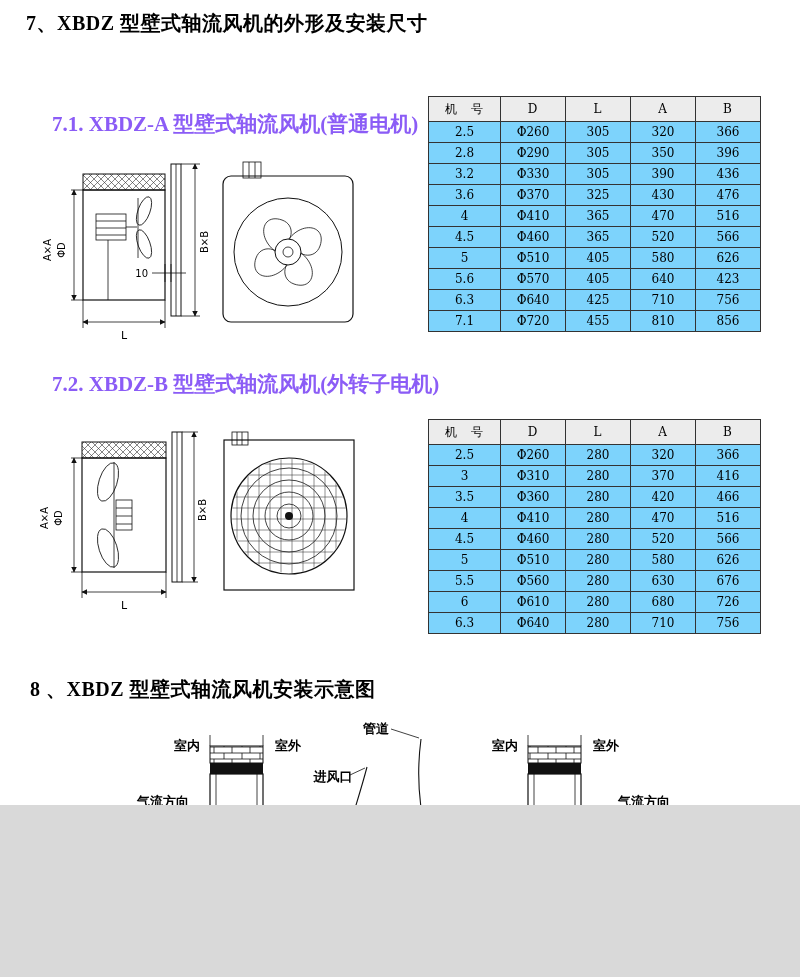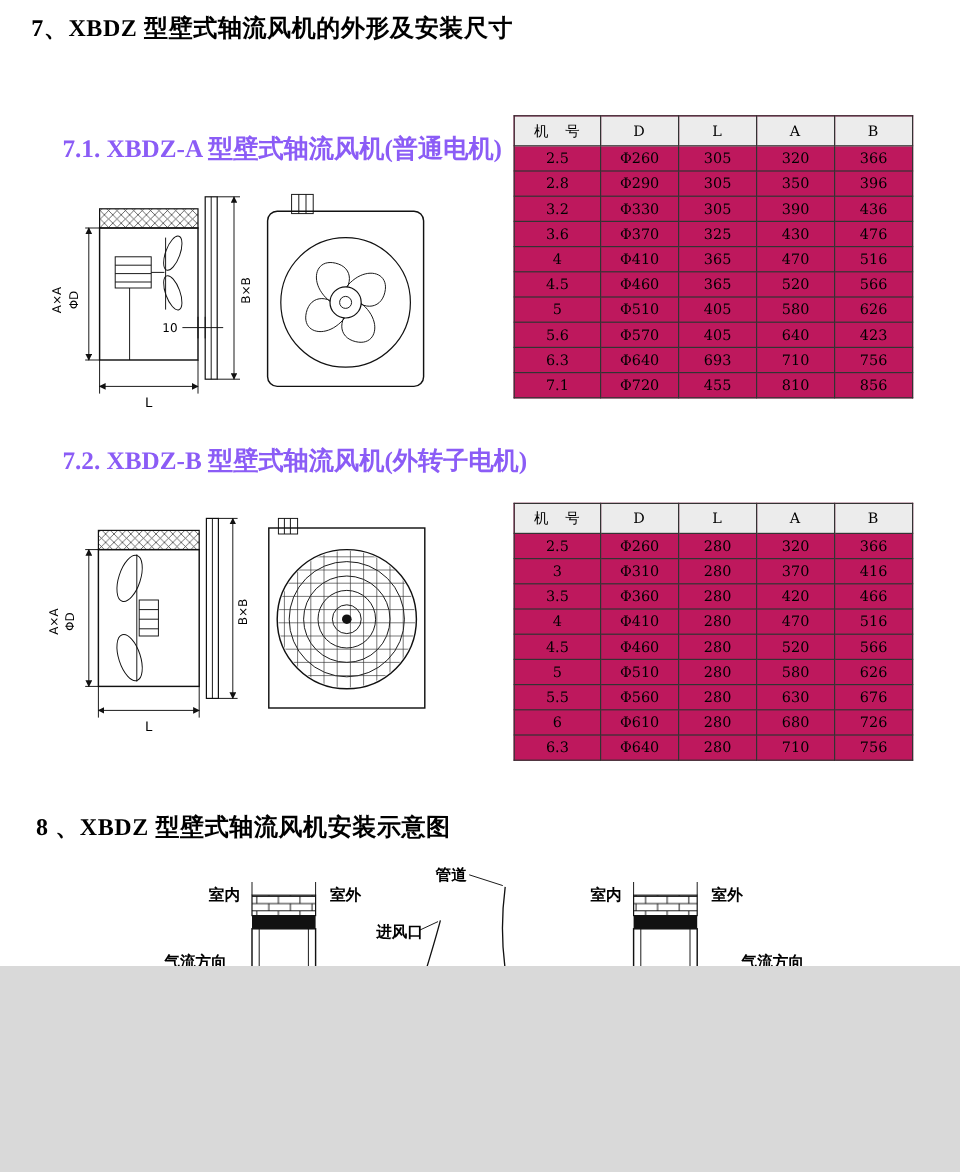--- a/index.html
+++ b/index.html
@@ -2,21 +2,21 @@
 <html><head>
 <meta charset="utf-8">
 <style>
   * { margin:0; padding:0; box-sizing:border-box; }
   html,body { background:#d9d9d9; }
   body { font-family:"DejaVu Sans","Liberation Sans",sans-serif; }
   .page { position:relative; width:800px; height:805px; background:#ffffff; overflow:hidden; margin:0 auto; }
   .abs { position:absolute; }
   .doc-title { font-family:"Liberation Serif","DejaVu Serif",serif; font-weight:bold; font-size:20px; color:#000; letter-spacing:.5px; white-space:nowrap; }
   .sec-title { font-family:"Liberation Serif","DejaVu Serif",serif; font-weight:bold; font-size:21px; color:#8b5cf6; white-space:nowrap; }
-  table.dims { border-collapse:collapse; table-layout:fixed; font-family:"DejaVu Serif","Liberation Serif",serif; font-size:12px; color:#000; background:#be185d; }
+  table.dims { border-collapse:collapse; table-layout:fixed; font-family:"DejaVu Serif","Liberation Serif",serif; font-size:12px; color:#000; background:#7dd3fc; }
   .dims th { background:#ececec; font-weight:normal; height:25px; border:1px solid #333; text-align:center; letter-spacing:1px; }
   .dims td { height:21px; border:1px solid #333; text-align:center; }
   .footnote { font-size:12px; color:#000; letter-spacing:.5px; white-space:nowrap; }
   svg { display:block; overflow:visible; }
   svg text { font-family:"DejaVu Sans","Liberation Sans",sans-serif; fill:#000; }
   .dim  { font-size:10px; }
   .dimL { font-size:11px; }
   .dlabel { font-size:13px; font-weight:bold; }
   .ln  { stroke:#111; fill:none; }
   .thin{ stroke:#111; stroke-width:.8; fill:none; }
@@ -155,21 +155,21 @@
           <tr>
             <td>5.6</td>
             <td>Φ570</td>
             <td>405</td>
             <td>640</td>
             <td>423</td>
           </tr>
           <tr>
             <td>6.3</td>
             <td>Φ640</td>
-            <td>693</td>
+            <td>425</td>
             <td>710</td>
             <td>756</td>
           </tr>
           <tr>
             <td>7.1</td>
             <td>Φ720</td>
             <td>455</td>
             <td>810</td>
             <td>856</td>
           </tr>

